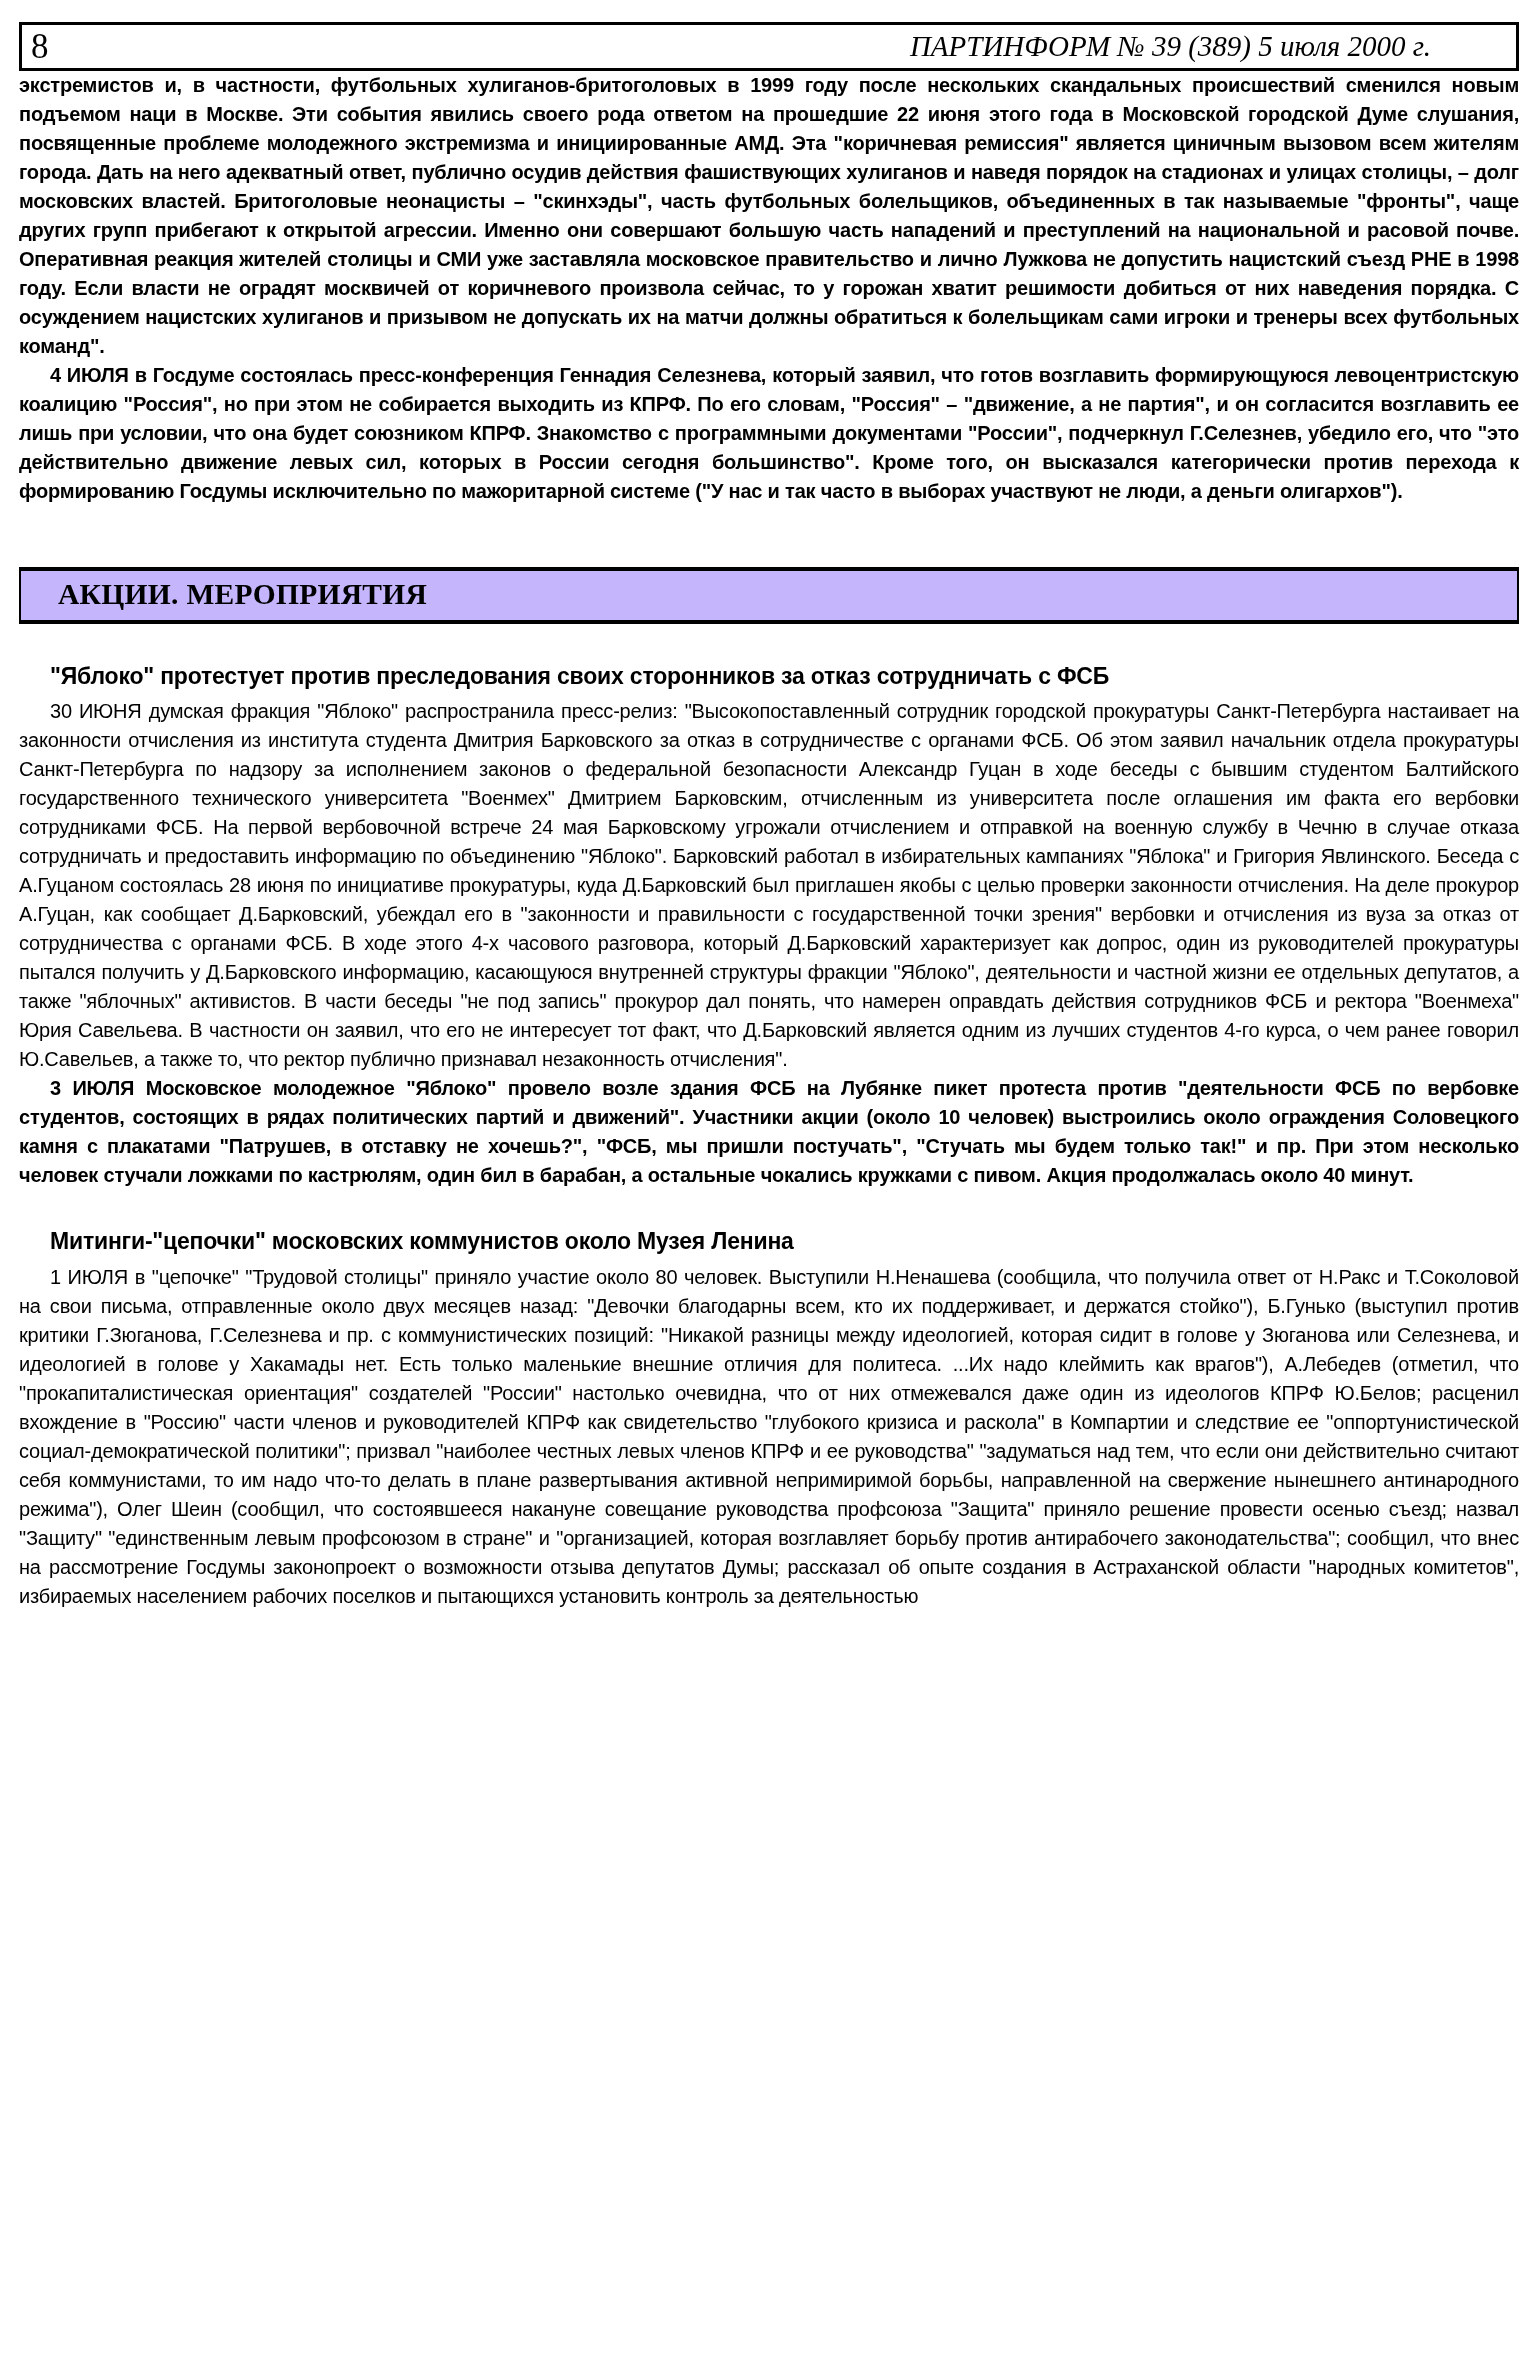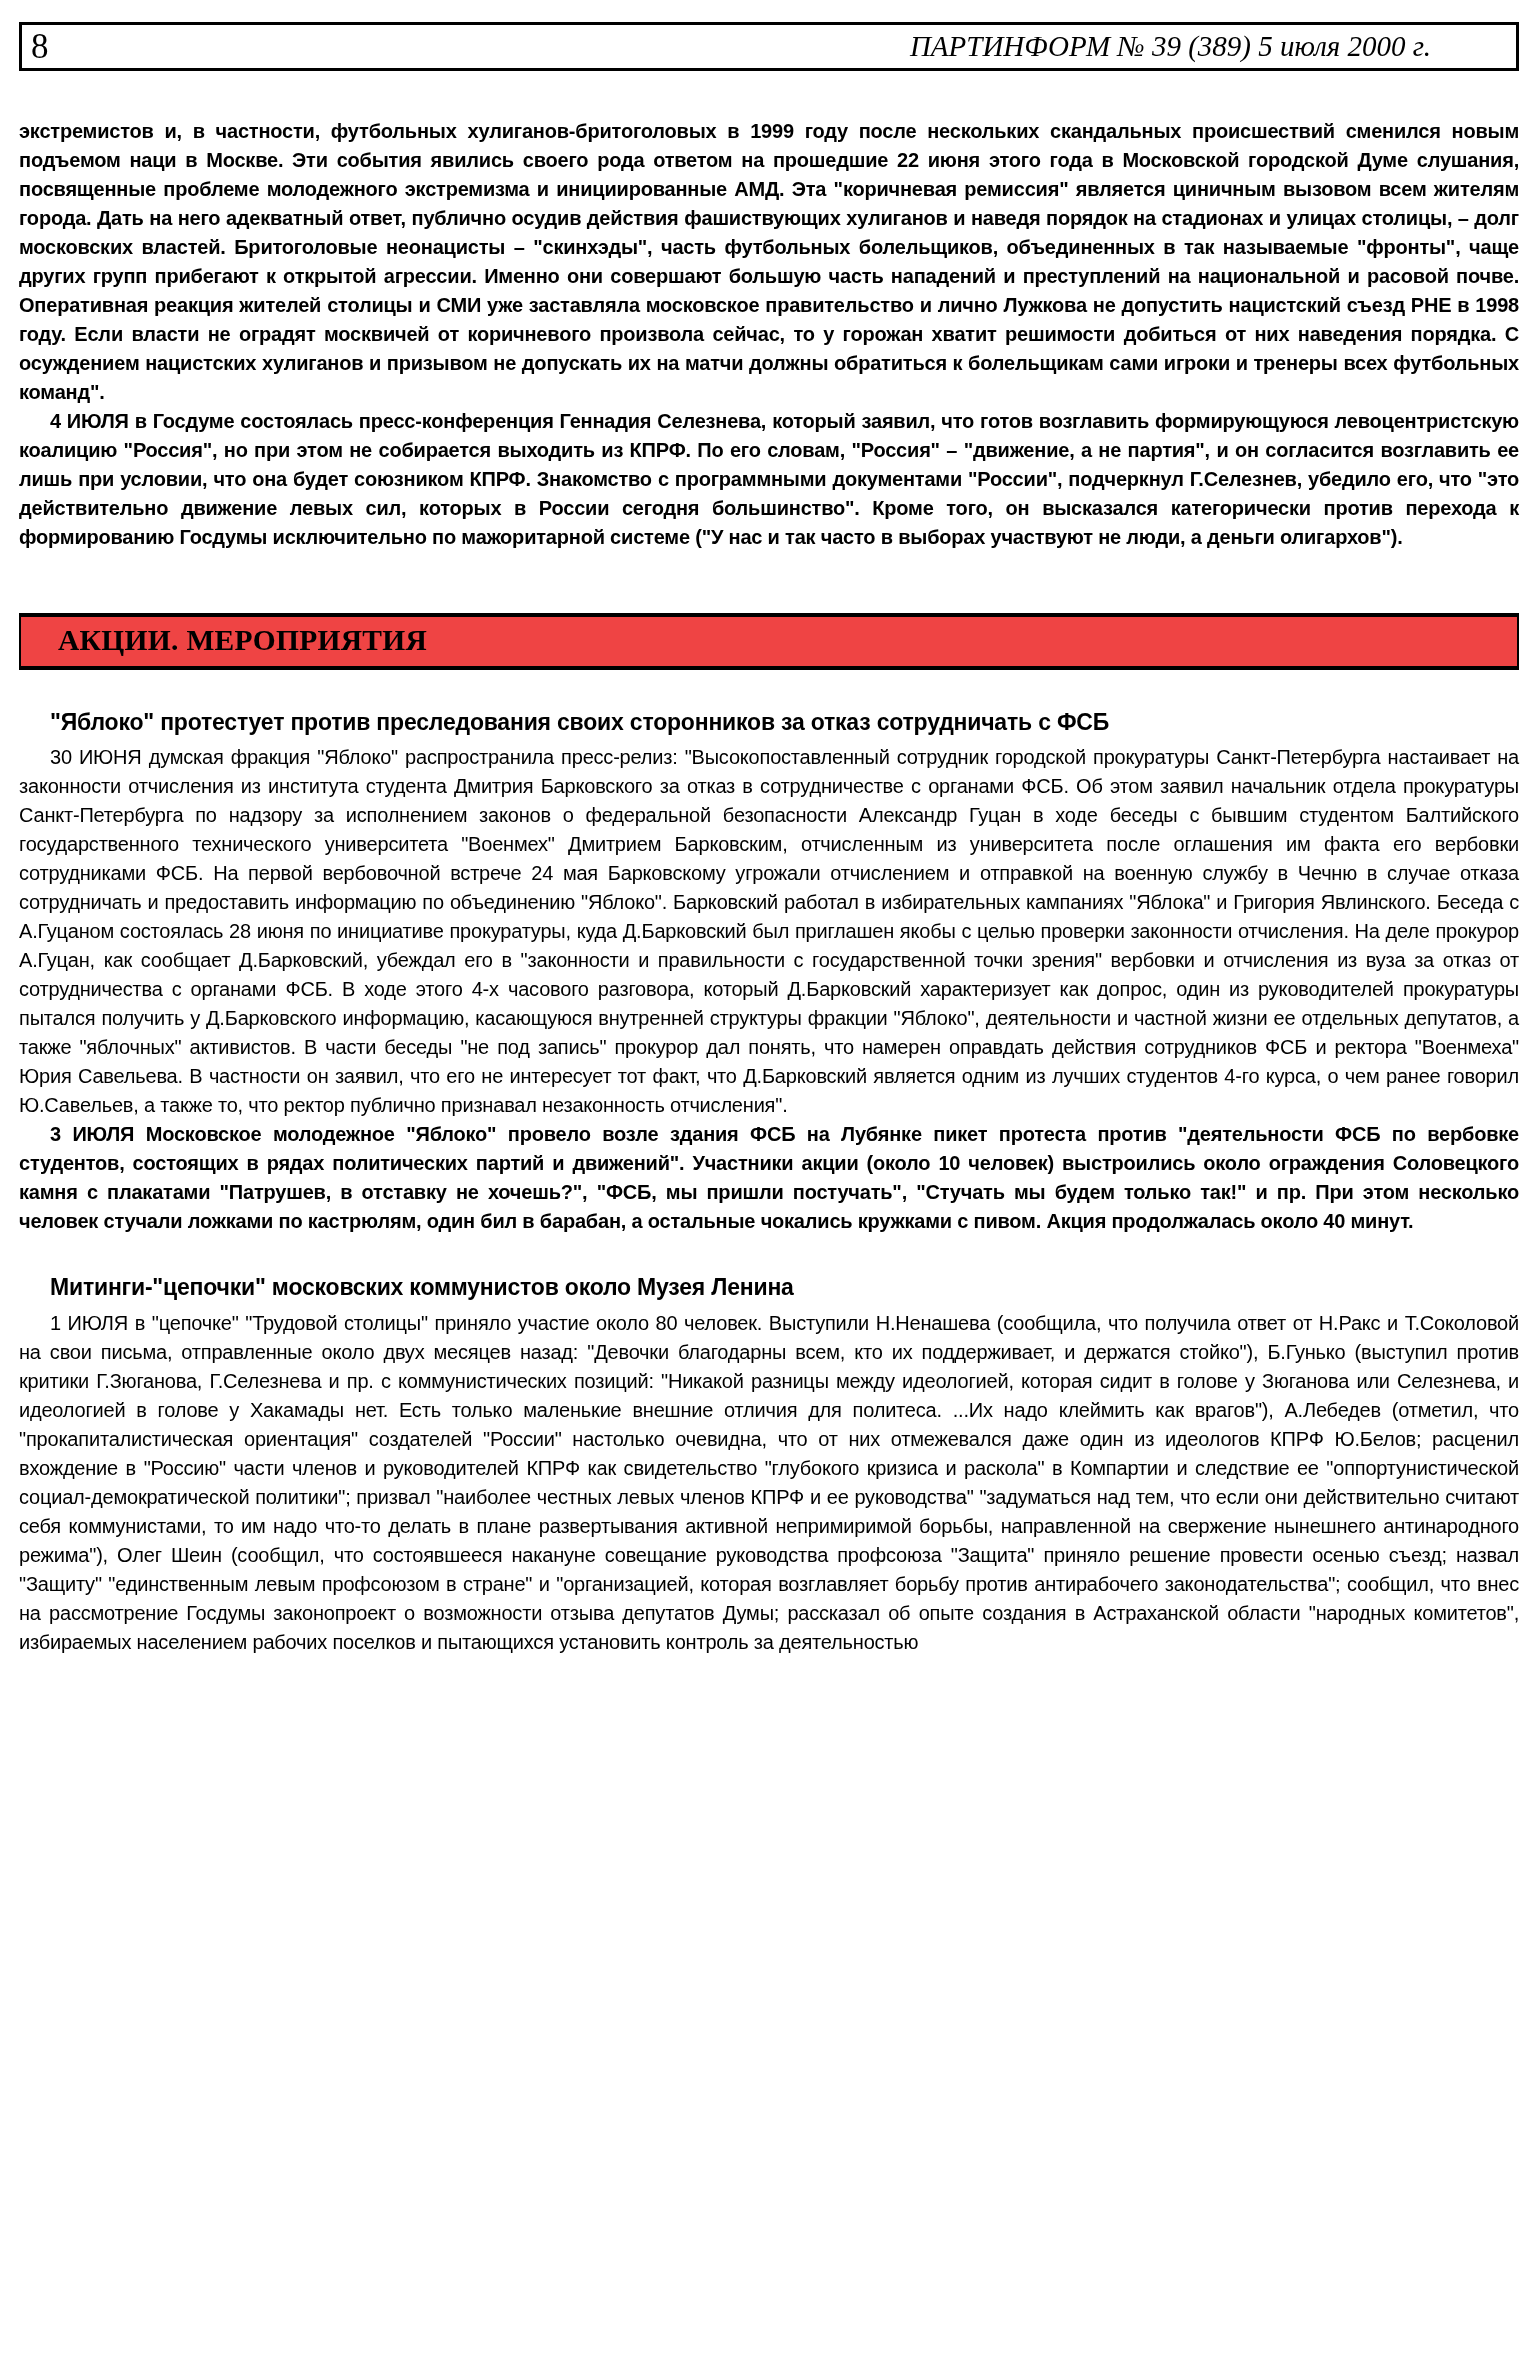--- a/index.html
+++ b/index.html
@@ -36,37 +36,37 @@
     font-weight: normal;
   }
   .header-title {
     font-family: "Liberation Serif", "DejaVu Serif", serif;
     font-style: italic;
     font-size: 29px;
     line-height: 1;
     white-space: nowrap;
   }
   
-  .content { margin-top: 46px; }
+  .content { }
   p.body {
     font-size: 20px;
     line-height: 29px;
     letter-spacing: -0.2px;
     margin: 0;
     text-align: justify;
     text-indent: 31px;
   }
   p.noindent { text-indent: 0; }
   .bold { font-weight: bold; }
   .gap-top { margin-top: 29px; }
   
   .section-bar {
     box-sizing: border-box;
     margin-top: 61px;
-    background: #ef4444;
+    background: #c4b5fd;
     border: 2.6px solid #000;
     border-top-width: 4.5px;
     border-bottom-width: 4.5px;
     font-family: "Liberation Serif", "DejaVu Serif", serif;
     font-weight: bold;
     font-size: 29.5px;
     line-height: 1;
     letter-spacing: 0.3px;
     padding: 9px 6.4px 10.2px 37px;
   }

